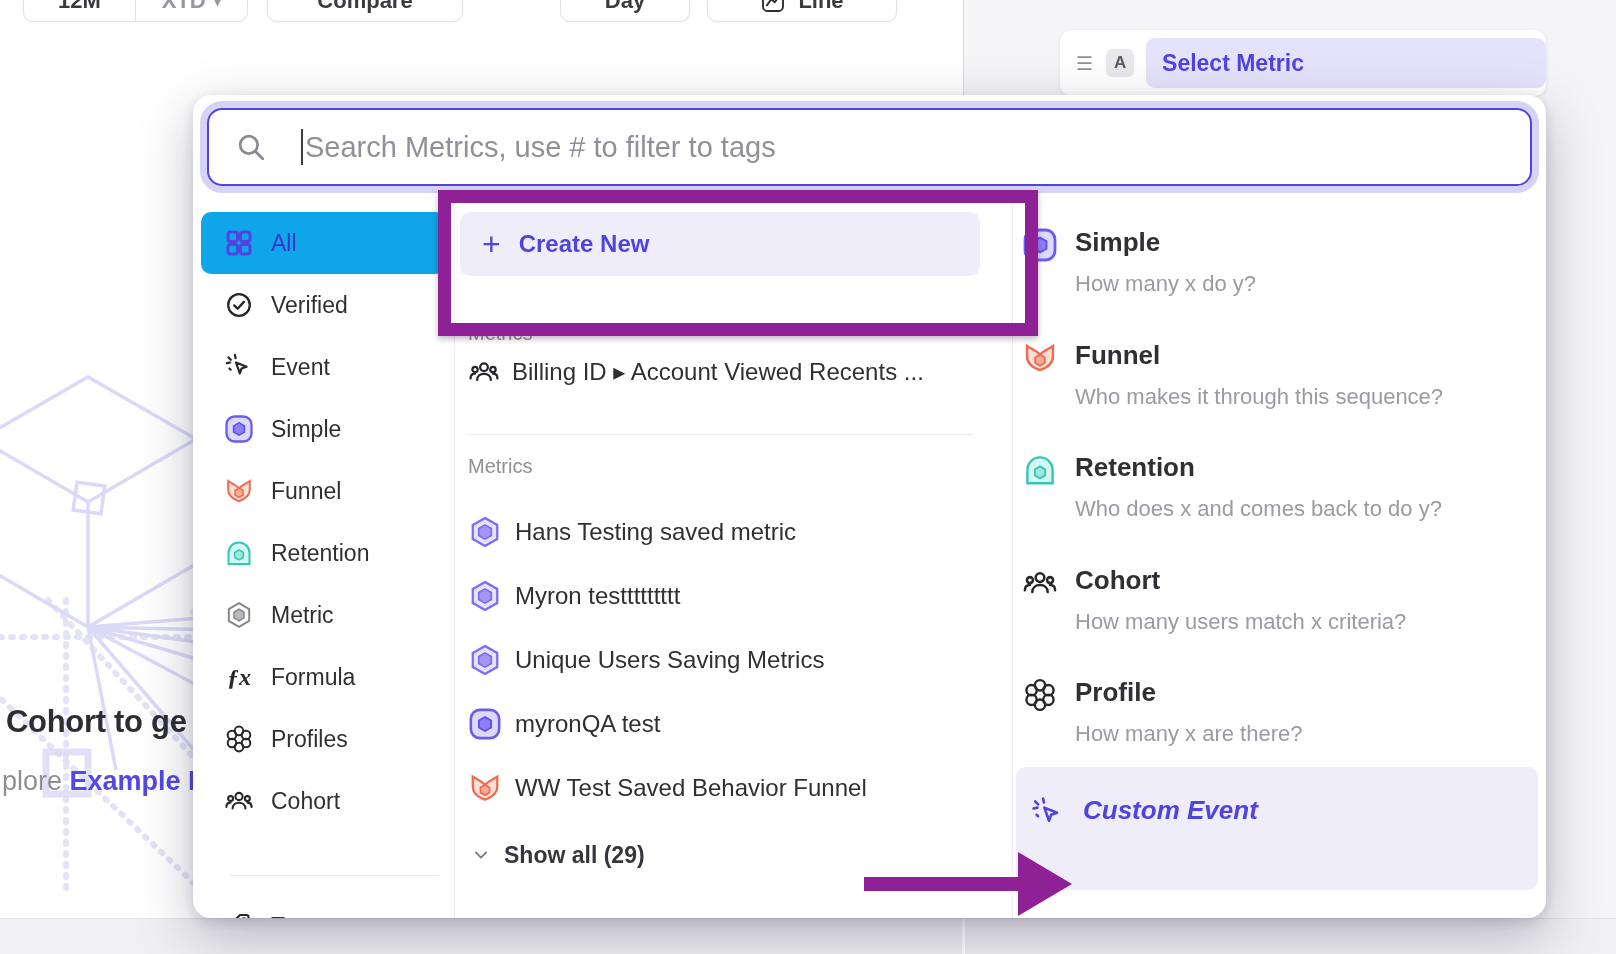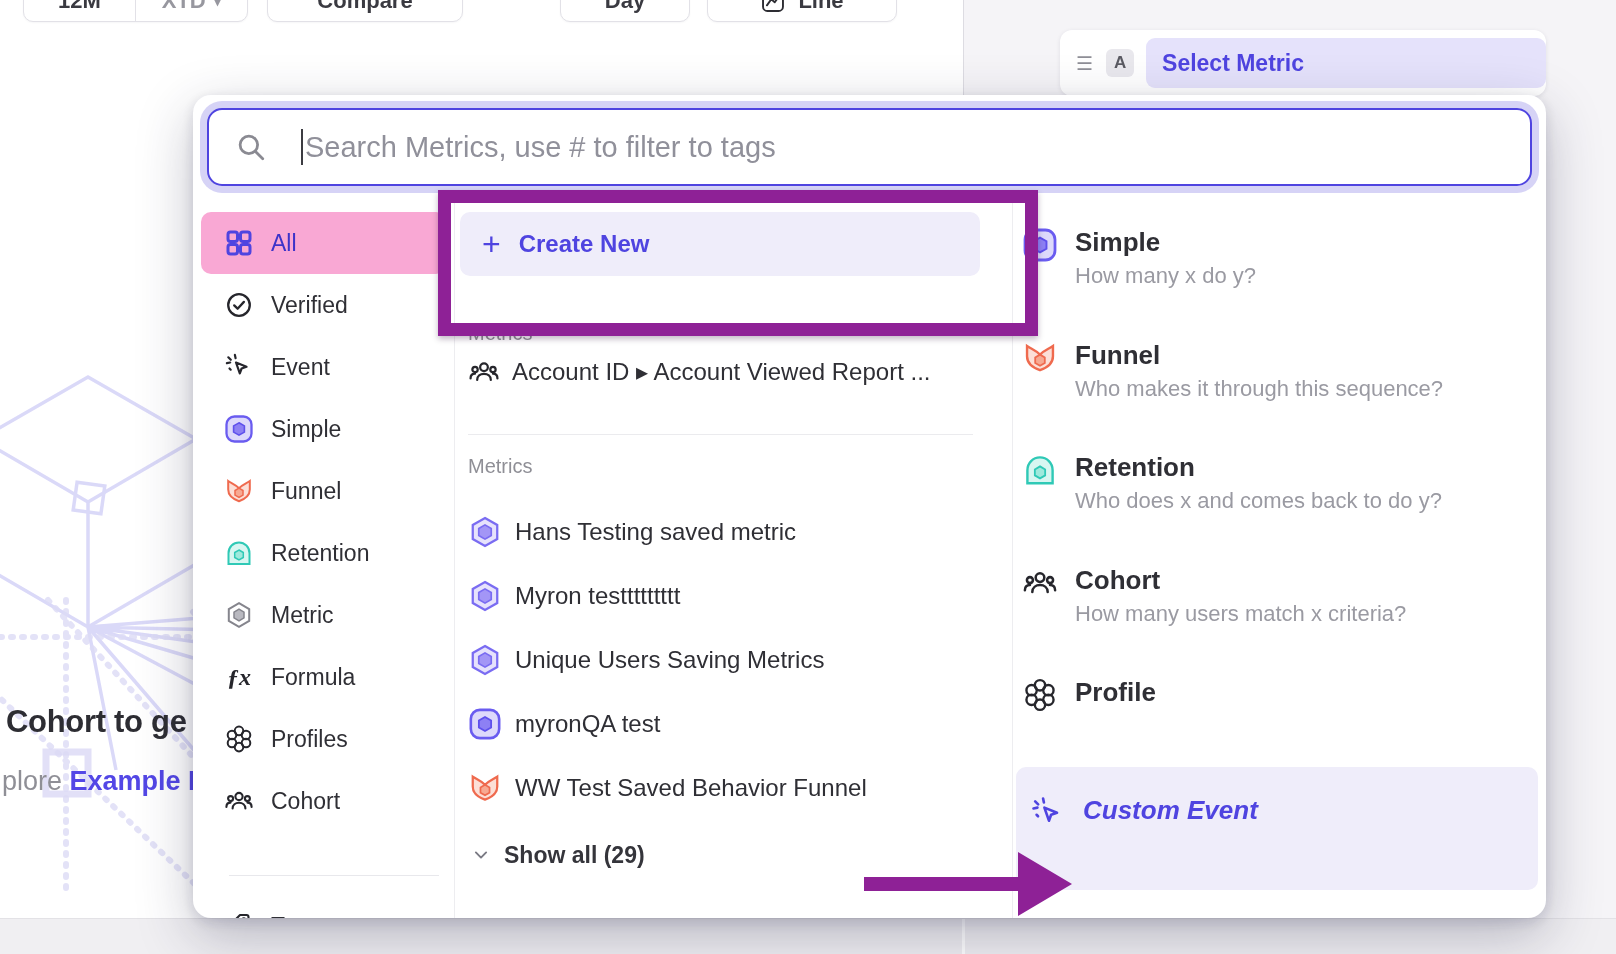--- a/index.html
+++ b/index.html
@@ -59,21 +59,21 @@
 
   .col-divider { position:absolute; top:108px; bottom:0; width:1px; background:#ededf0; }
   #divider-1 { left:261px; }
   #divider-2 { left:819px; }
 
   
   .side-row { position:absolute; left:8px; width:245px; height:62px; display:flex; align-items:center;
     border-radius:10px; cursor:pointer; }
   .side-row .ic { width:32px; height:32px; margin-left:22px; display:flex; align-items:center; justify-content:center; color:#26262c; }
   .side-row .lb { margin-left:16px; font-size:23px; font-weight:500; color:#2f2f35; }
-  .side-row.sel { background:#f9a8d4; }
+  .side-row.sel { background:#0ea5e9; }
   .side-row.sel .lb { color:#3d33c9; }
   #side-div { position:absolute; left:36px; top:780px; width:210px; height:1px; background:#e8e8ec; }
   .fx { font-style:italic; font-weight:600; font-size:24px; font-family:"Liberation Serif", serif; color:#26262c; }
 
   
   #create-new { position:absolute; left:267px; top:117px; width:520px; height:64px; background:#efedfa;
     border-radius:10px; display:flex; align-items:center; cursor:pointer; }
   #create-new .plus { margin-left:22px; font-size:32px; font-weight:500; color:#4f44e0; line-height:1; }
   #create-new .lb { margin-left:18px; font-size:24px; font-weight:600; color:#4f44e0; }
   .sec-label { position:absolute; left:275px; font-size:20px; font-weight:500; color:#8f8f96; }
@@ -86,21 +86,21 @@
   .metric-row .lb { margin-left:13px; font-size:24px; font-weight:500; color:#2f2f35; white-space:nowrap; }
   #show-all { position:absolute; left:277px; top:740px; height:40px; display:flex; align-items:center; cursor:pointer; }
   #show-all .chev { color:#7a7a84; width:22px; height:22px; }
   #show-all .lb { margin-left:12px; font-size:23px; font-weight:600; color:#35353b; }
 
   
   .type-row { position:absolute; left:829px; width:516px; display:flex; cursor:pointer; }
   .type-row .ic { width:36px; height:36px; margin-top:2px; flex:0 0 36px; color:#26262c; }
   .type-row .txt { margin-left:17px; }
   .type-row .t { font-size:26px; font-weight:600; color:#2f2f35; line-height:34px; }
-  .type-row .d { font-size:22px; font-weight:400; color:#9a9aa2; line-height:30px; margin-top:2px; white-space:nowrap; }
+  .type-row .d { font-size:22px; font-weight:400; color:#9a9aa2; line-height:30px; margin-top:10px; white-space:nowrap; }
   #type-custom { left:823px; top:672px; width:522px; height:123px; background:#efedfa; border-radius:10px; padding:26px 0 0 14px; }
   #type-custom .t { color:#4f44e0;font-style:italic; }
   #type-custom .ic { color:#4f44e0; }
 
   
   #anno-box { left:438px; top:190px; width:600px; height:146px; border:13px solid #8e2196;
     z-index:30; box-shadow:0 3px 6px rgba(40,0,50,.28); }
   #anno-arrow { left:860px; top:851px; z-index:30; }
 </style>
 </head>
@@ -344,21 +344,21 @@
       <span class="plus">+</span>
       <span class="lb">Create New</span>
     </div>
 
     <div class="sec-label" style="top:227px">Metrics</div>
 
     <div id="recent-row">
       <span class="ic"><svg width="32" height="32">
             <use href="#sym-cohort"></use>
           </svg></span>
-      <span class="lb">Account ID ▸ Account Viewed Report ...</span>
+      <span class="lb">Billing ID ▸ Account Viewed Recents ...</span>
     </div>
 
     <div id="mid-div"></div>
 
     <div class="sec-label" style="top:360px">Metrics</div>
 
     <div class="metric-row" style="top:405px">
       <span class="ic"><svg width="34" height="34">
             <use href="#sym-hexmetric"></use>
           </svg></span>
@@ -422,21 +422,21 @@
             <use href="#sym-cohort"></use>
           </svg></span>
       <span class="txt"><span class="t">Cohort</span><br>
       <span class="d" style="display:inline-block">How many users match x criteria?</span></span>
     </div>
     <div class="type-row" style="top:580px">
       <span class="ic"><svg width="36" height="36">
             <use href="#sym-profiles"></use>
           </svg></span>
       <span class="txt"><span class="t">Profile</span><br>
-      </span>
+      <span class="d" style="display:inline-block">How many x are there?</span></span>
     </div>
     <div class="type-row" id="type-custom">
       <span class="ic"><svg width="36" height="36">
             <use href="#sym-event"></use>
           </svg></span>
       <span class="txt"><span class="t">Custom Event</span><br>
       </span>
     </div>
 
   </div>

